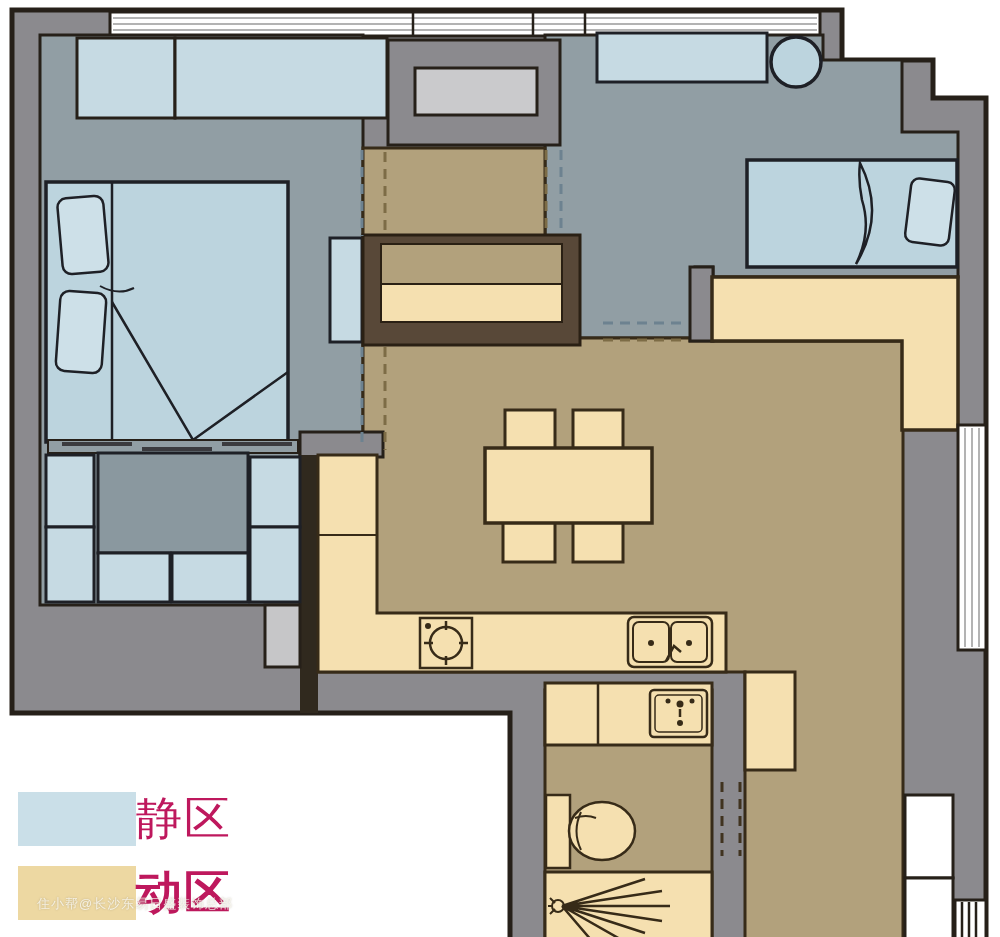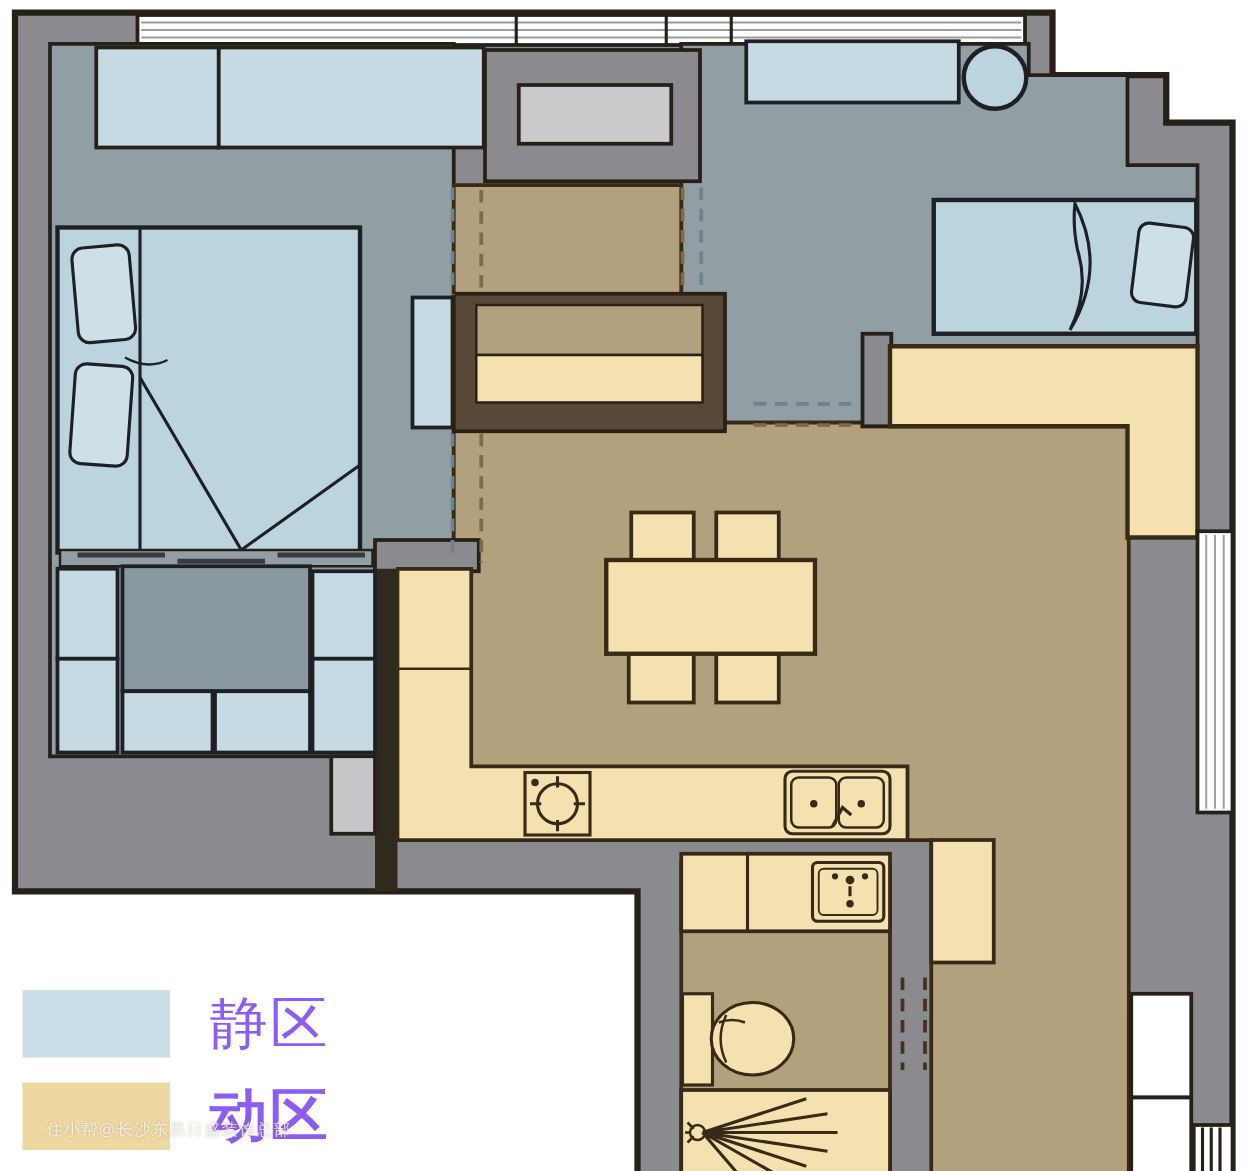--- a/index.html
+++ b/index.html
@@ -1,21 +1,21 @@
 <!DOCTYPE html>
 <html><head>
 <meta charset="utf-8">
 <style>
   html,body{margin:0;padding:0;background:#ffffff;}
   #stage{position:relative;width:1000px;height:937px;background:#fff;overflow:hidden;
          font-family:"Liberation Sans","DejaVu Sans",sans-serif;}
   #plan-svg{position:absolute;left:0;top:0;}
   .legend-row{position:absolute;display:flex;align-items:center;}
   .legend-swatch{width:118px;height:54px;}
-  .legend-label{margin-left:32px;font-size:46px;color:#8b5cf6;letter-spacing:2px;}
+  .legend-label{font-size:46px;color:#be185d;letter-spacing:2px;}
   #legend-quiet{left:18px;top:788px;}
   #legend-active{left:18px;top:862px;font-weight:bold;}
   #watermark{position:absolute;left:37px;top:895px;font-size:13px;
              color:rgba(252,250,242,0.82);text-shadow:0 0 2px rgba(120,110,90,0.45);
              letter-spacing:1px;white-space:nowrap;}
 </style>
 </head>
 <body>
 
 <div id="stage">

